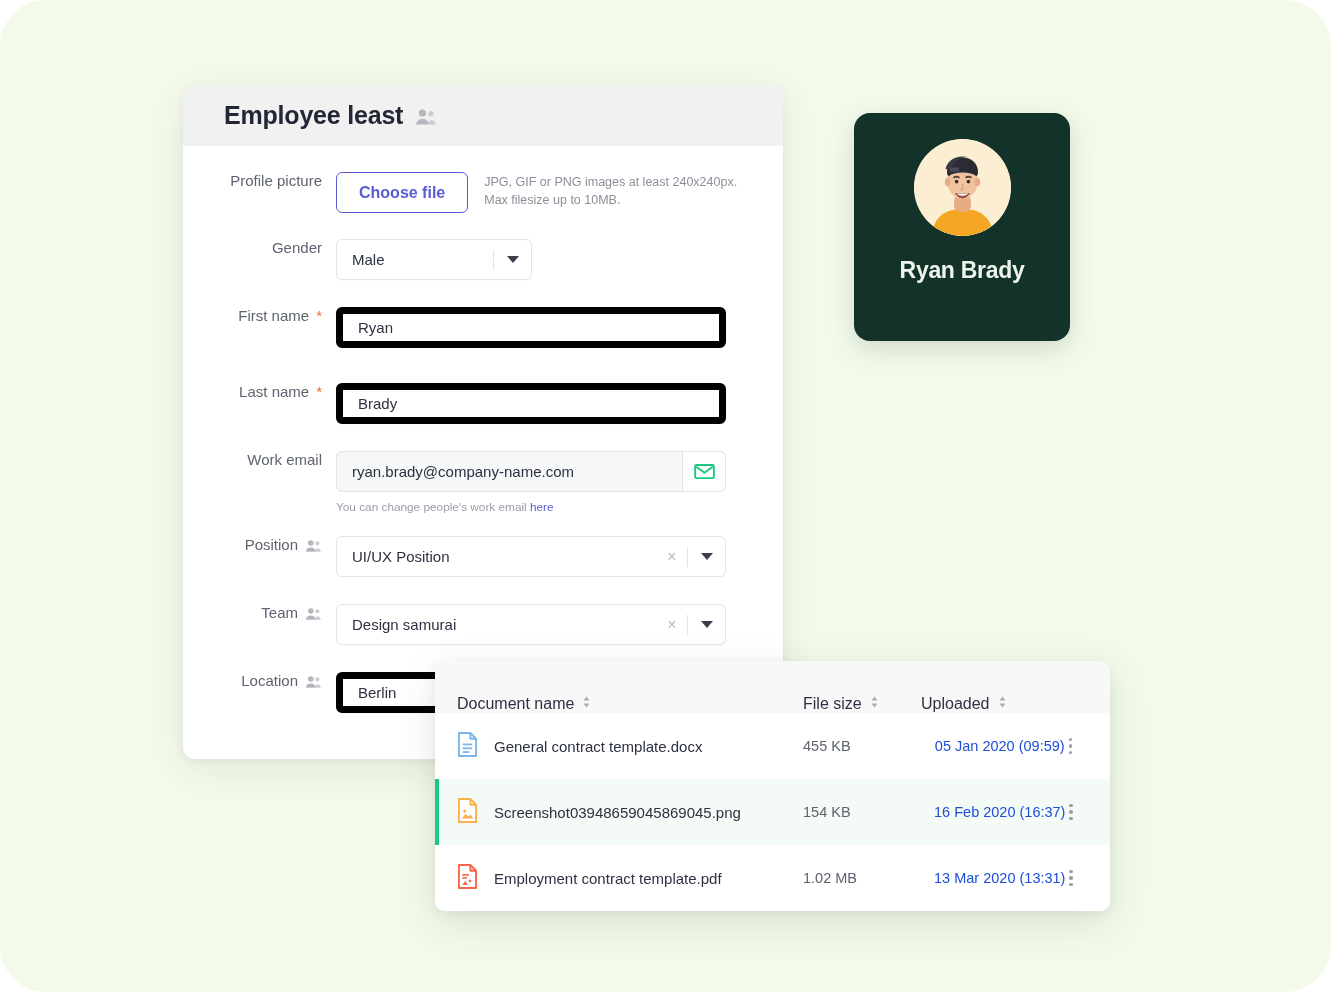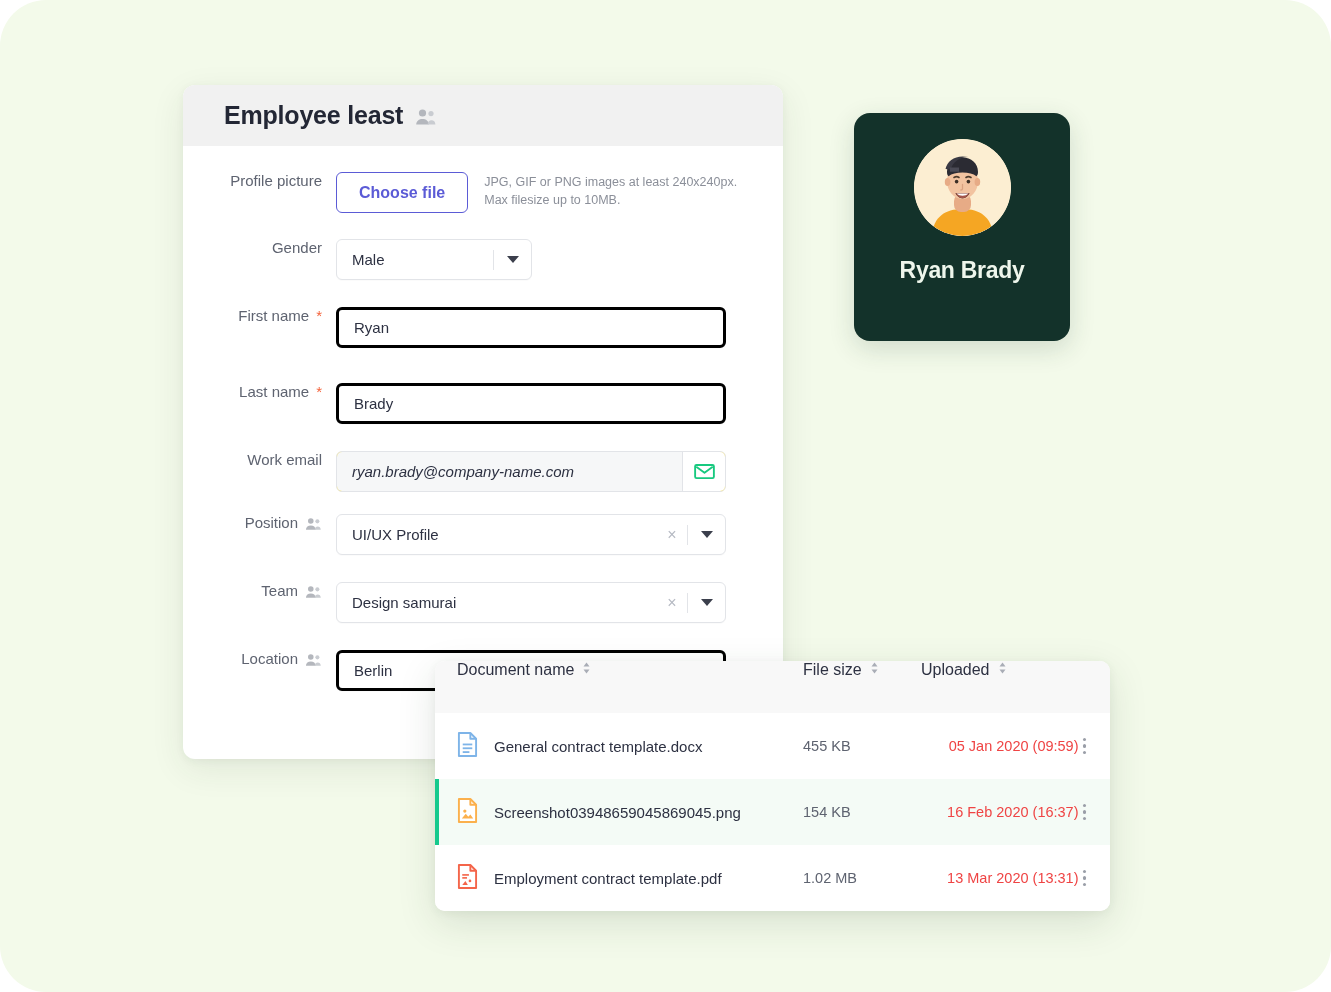--- a/index.html
+++ b/index.html
@@ -74,21 +74,21 @@
 
   .field-control { flex: 1; }
 
   
   .people-icon { display: inline-block; width: 17px; height: 14px; position: relative; top: 1px; }
   .people-icon.hdr { width: 22px; height: 18px; }
 
   
   .txt-input {
     height: 41px;
-    border: 3px solid #000000;
+    border: 7px solid #000000;
     border-radius: 6px;
     background: #fff;
     display: flex;
     align-items: center;
     padding: 0 15px;
     font-size: 15px;
     color: #2d3142;
     box-shadow: 0 1px 1px rgba(0,0,0,0.02);
   }
   .w-name { width: 390px; }
@@ -149,21 +149,20 @@
 
   
   .email-wrap {
     display: flex;
     width: 390px;
     height: 41px;
     border: 1px solid #e2e4e8;
     border-radius: 6px;
     overflow: hidden;
     background: #fde047;
-    font-style: italic;
   }
   .email-value {
     flex: 1;
     display: flex; align-items: center;
     padding-left: 15px;
     font-size: 15px;
     color: #2d3142;
     background: #f6f7f8;
   }
   .email-btn {
@@ -219,21 +218,21 @@
     height: 250px;
     background: #ffffff;
     border-radius: 10px;
     box-shadow: 0 12px 38px rgba(40,60,40,0.13), 0 2px 10px rgba(40,60,40,0.06);
     overflow: hidden;
   }
   .docs-head {
     height: 52px;
     background: #f8f8f8;
     display: flex;
-    align-items: flex-start;
+    align-items: flex-end;
     font-size: 16px;
     color: #2d3142;
   }
   .col-name { width: 368px; padding-left: 22px; display: flex; align-items: center; gap: 8px; }
   .col-size { width: 118px; display: flex; align-items: center; gap: 8px; }
   .col-upl  { flex: 1; display: flex; align-items: center; gap: 8px; }
 
   .doc-row {
     height: 66px;
     display: flex;
@@ -247,21 +246,21 @@
     position: absolute; left: 0; top: 0; bottom: 0;
     width: 4px; background: #16c98d;
   }
   .doc-name {
     width: 368px;
     padding-left: 22px;
     display: flex; align-items: center; gap: 16px;
     font-size: 15px; color: #2d3142;
   }
   .doc-size { width: 118px; font-size: 14.5px; color: #5e6370; }
-  .doc-upl  { flex: 1; font-size: 14.5px; color: #ef4444; display:flex; align-items:center; justify-content: flex-end; padding-right: 20px; }
+  .doc-upl  { flex: 1; font-size: 14.5px; color: #1d4ed8; display:flex; align-items:center; justify-content: center; padding-right: 20px; }
   .kebab { display: flex; flex-direction: column; gap: 3px; cursor: pointer; padding: 4px; }
   .kebab i { width: 3.5px; height: 3.5px; border-radius: 50%; background: #9a9ea8; display: block; }
 </style>
 </head>
 <body>
 
 <div id="stage">
 
   <div class="form-card">
 
@@ -334,38 +333,41 @@
         <div class="field-control">
           <div class="email-wrap">
             <span class="email-value">ryan.brady@company-name.com</span>
             <span class="email-btn">
               <svg viewBox="0 0 22 16" width="21" height="15">
                 <rect x="1" y="1" width="20" height="14" rx="1.5" fill="none" stroke="#17c97f" stroke-width="2"></rect>
                 <path d="M2.2 3 11 9.4 19.8 3" fill="none" stroke="#17c97f" stroke-width="2" stroke-linejoin="round"></path>
               </svg>
             </span>
           </div>
+          <div class="sub-hint">
+            <span>You can change people's work email </span><a href="#">here</a>
+          </div>
         </div>
       </div>
 
       <div class="field-row" style="margin-bottom:27px;">
         <div class="field-label">
           <span>Position</span>
           <span class="people-icon">
             <svg viewBox="0 0 22 18" width="17" height="14">
               <circle cx="7.5" cy="5" r="3.6" fill="#b4b7bd"></circle>
               <path d="M1.2 16.5c0-3.6 2.9-5.6 6.3-5.6s6.3 2 6.3 5.6z" fill="#b4b7bd"></path>
               <circle cx="16" cy="5.6" r="2.6" fill="#c9ccd1"></circle>
               <path d="M12.6 16.5c0-2.8 1.8-4.3 3.9-4.3s3.9 1.5 3.9 4.3z" fill="#c9ccd1"></path>
             </svg>
           </span>
         </div>
         <div class="field-control">
           <div class="sel-field w-pos">
-            <span class="sel-value">UI/UX Profile</span>
+            <span class="sel-value">UI/UX Position</span>
             <span class="sel-clear">×</span>
             <span class="sel-div"></span>
             <span class="sel-arrow">
                 <i class="caret"></i>
               </span>
           </div>
         </div>
       </div>
 
       <div class="field-row" style="margin-bottom:27px;">

